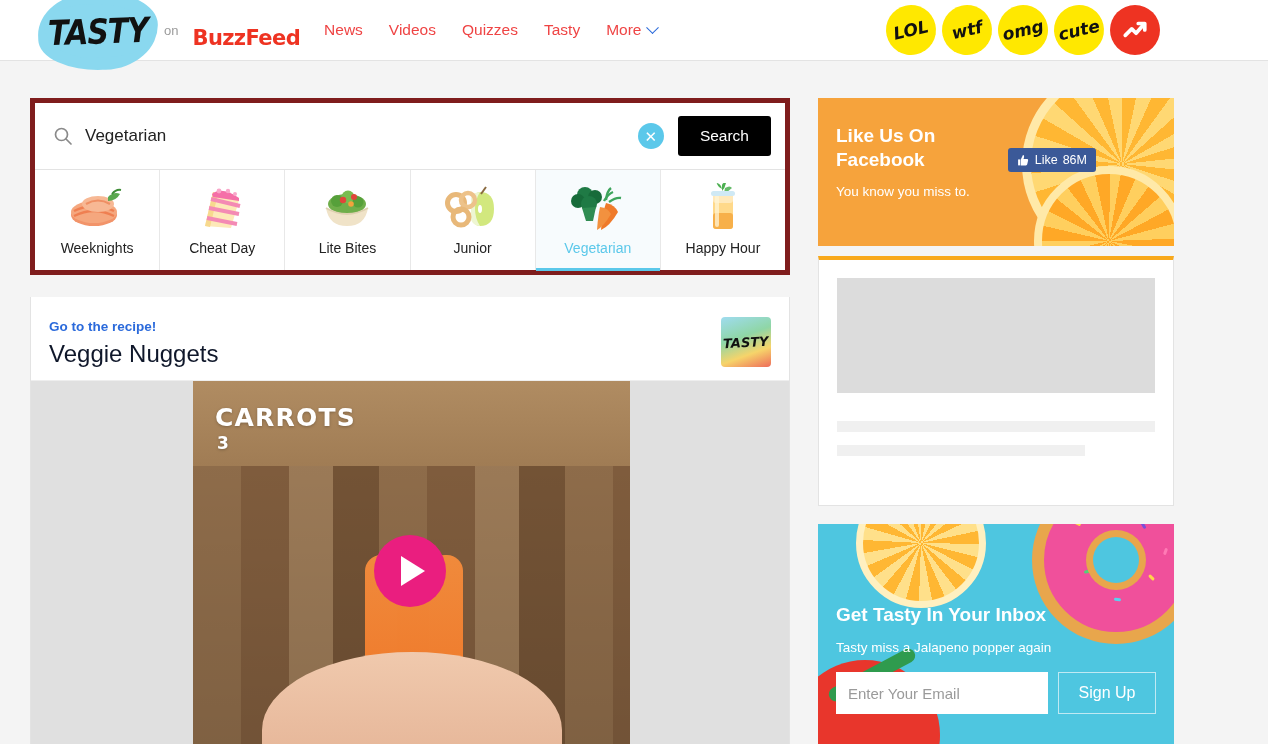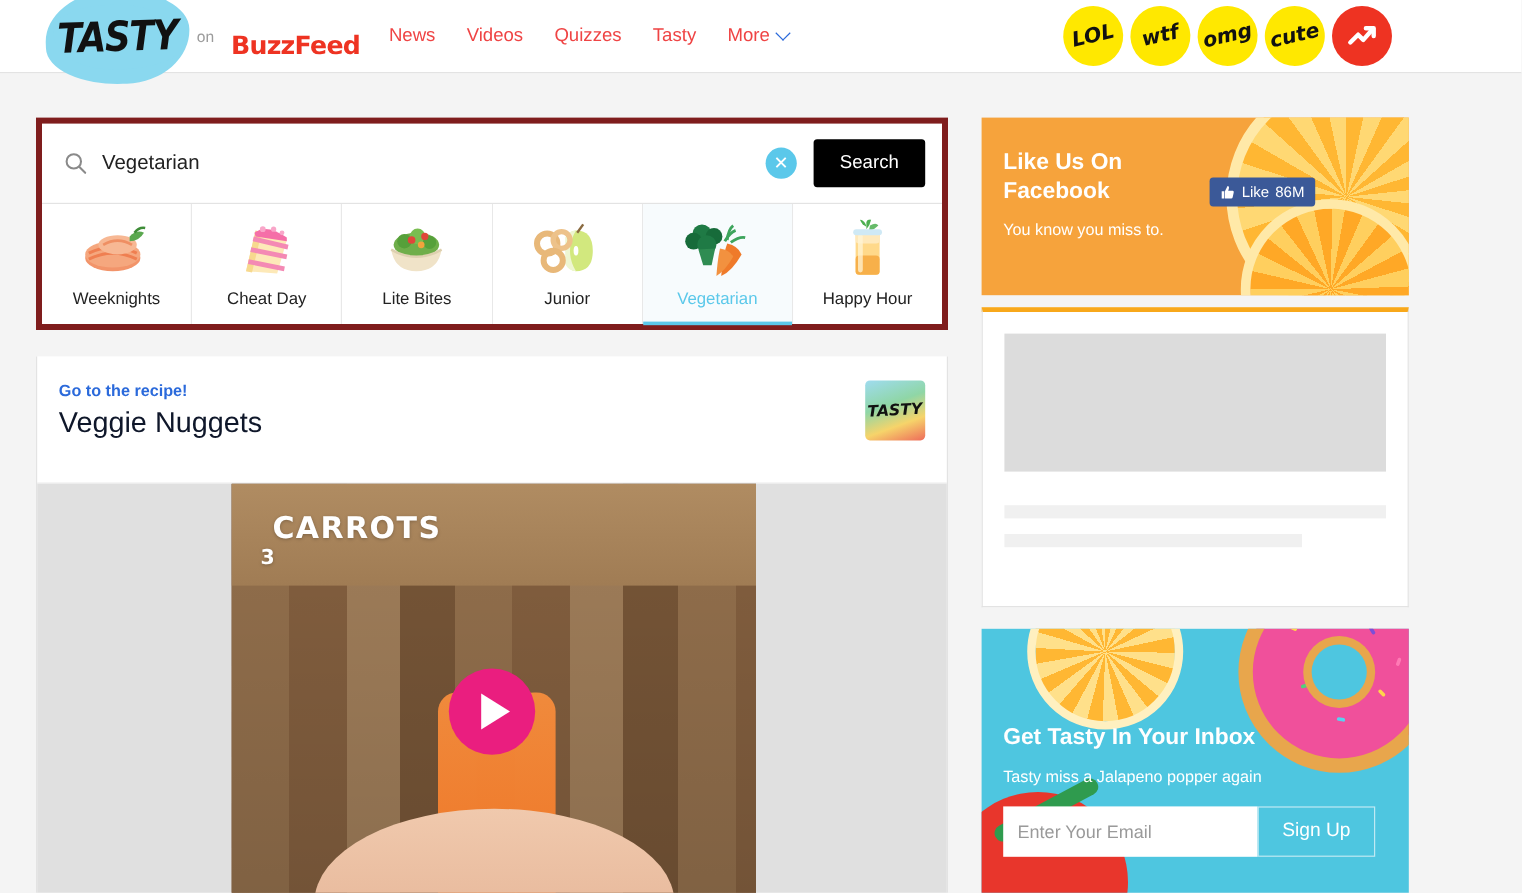--- a/index.html
+++ b/index.html
@@ -168,21 +168,21 @@
 
   
   .recipe-card {
     background: #fff;
     border: 1px solid #e3e3e3;
     border-top: none;
     margin-top: 22px;
     position: relative;
   }
   .recipe-head {
-    padding: 20px 18px 35px;
+    padding: 20px 18px 12px;
     position: relative;
     border-bottom: 1px solid #eee;
   }
   .recipe-link {
     color: #2b6adb; font-size: 13.5px; font-weight: bold;
     text-decoration: none; cursor: pointer; display: inline-block;
     margin-bottom: 6px;
   }
   .recipe-title { font-size: 24px; font-weight: normal; color: #0f172a; }
   .recipe-thumb {
@@ -228,21 +228,20 @@
   .board-top {
     position: absolute; left: 0; right: 0; top: 0; height: 85px;
     background: linear-gradient(180deg,#b08c62 0%,#a07c54 100%);
   }
   .overlay-label {
     position: absolute; left: 22px; top: 22px;
     color: #fff; font-weight: bold; font-size: 25px;
     letter-spacing: 1.2px;
     font-family: "DejaVu Sans", sans-serif;
     text-shadow: 0 1px 3px rgba(0,0,0,0.25);
-    margin-left: 12px;
   }
   .overlay-count {
     position: absolute; left: 24px; top: 52px;
     color: #fff; font-weight: bold; font-size: 17px;
     font-family: "DejaVu Sans", sans-serif;
     text-shadow: 0 1px 3px rgba(0,0,0,0.25);
   }
   .carrots {
     position: absolute; left: 50%; bottom: -10px;
     transform: translateX(-50%);
@@ -382,21 +381,21 @@
   .news-title {
     position: absolute; left: 18px; top: 80px;
     color: #fff; font-size: 19px; font-weight: bold; z-index: 3;
   }
   .news-sub {
     position: absolute; left: 18px; top: 116px;
     color: #fff; font-size: 13.5px; z-index: 3;
   }
   .news-form {
     position: absolute; left: 18px; top: 148px;
-    display: flex; z-index: 3;
+    display: flex; gap: 10px; z-index: 3;
   }
   .news-input {
     width: 212px; height: 42px;
     border: none; outline: none;
     background: #fff; padding: 0 12px;
     font-size: 15px; color: #555;
     font-family: "Liberation Sans", sans-serif;
   }
   .news-input::placeholder { color: #9a9a9a; }
   .news-btn {

